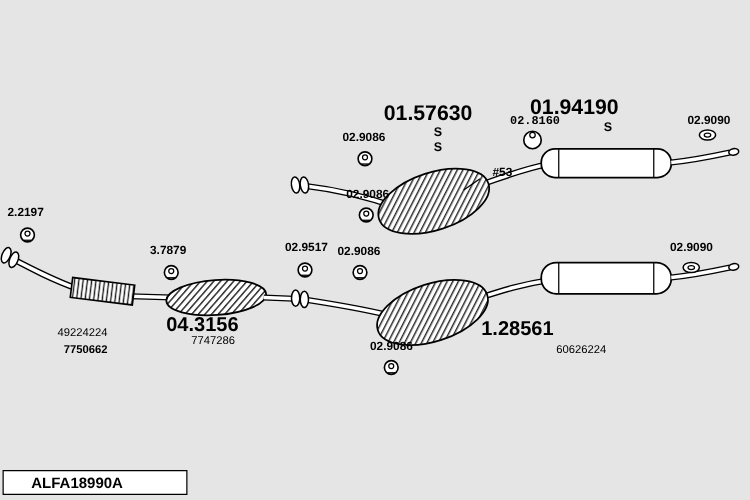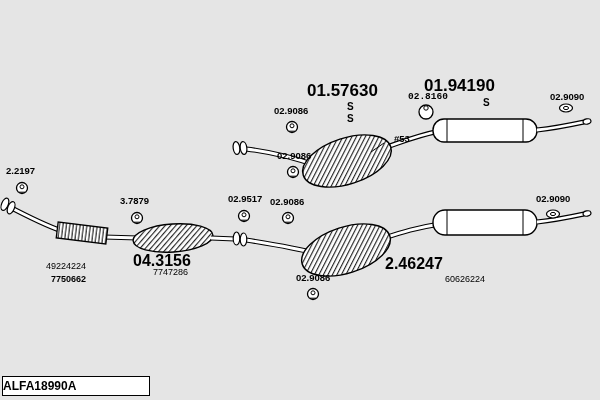--- a/index.html
+++ b/index.html
@@ -10,21 +10,21 @@
   .lbl { position:absolute; color:#000; white-space:nowrap; line-height:1.1; }
   .lbl.big  { font-size:17px; font-weight:700; }
   .lbl.big2 { font-size:16px; font-weight:700; }
   .lbl.small{ font-size:9.5px; font-weight:700; }
   .lbl.sub  { font-size:9px;  font-weight:400; }
   .lbl.s-mark { font-size:10px; font-weight:700; }
   .pipe-o { fill:none; stroke:#000; stroke-width:5;   stroke-linecap:butt; }
   .pipe-i { fill:none; stroke:#fff; stroke-width:2.8; stroke-linecap:butt; }
   #footer-box {
     position:absolute; left:2px; top:376px; width:148px; height:20px;
-    border:1px solid #000; display:flex; align-items:center; padding-left:0;
+    border:1px solid #000; display:flex; align-items:center; padding-left:22px;
     font-size:12px; font-weight:700; background:#fff;
   }
 </style>
 </head>
 <body>
 
 <div id="app">
 
   <svg class="art" width="600" height="400" viewBox="0 0 600 400">
     <defs>
@@ -151,21 +151,21 @@
   <div class="lbl small" style="left:228px; top:194px;">02.9517</div>
   <div class="lbl small" style="left:270px; top:197px;">02.9086</div>
   <div class="lbl small" style="left:536px; top:194px;">02.9090</div>
 
   <div class="lbl sub" style="left:46px;  top:262px;">49224224</div>
   <div class="lbl sub" style="left:51px;  top:275px;font-weight:bold;">7750662</div>
 
   <div class="lbl big2" style="left:133px; top:252px;">04.3156</div>
   <div class="lbl sub" style="left:137px; top:268px;margin-left:16px;">7747286</div>
 
-  <div class="lbl big2" style="left:385px; top:255px;">2.46247</div>
+  <div class="lbl big2" style="left:385px; top:255px;">1.28561</div>
   <div class="lbl sub" style="left:407px; top:275px;margin-left:38px;">60626224</div>
 
   <div class="lbl small" style="left:296px; top:273px;">02.9086</div>
 
   <div id="footer-box">
     <span>ALFA18990A</span>
   </div>
 </div>
 
 </body></html>

